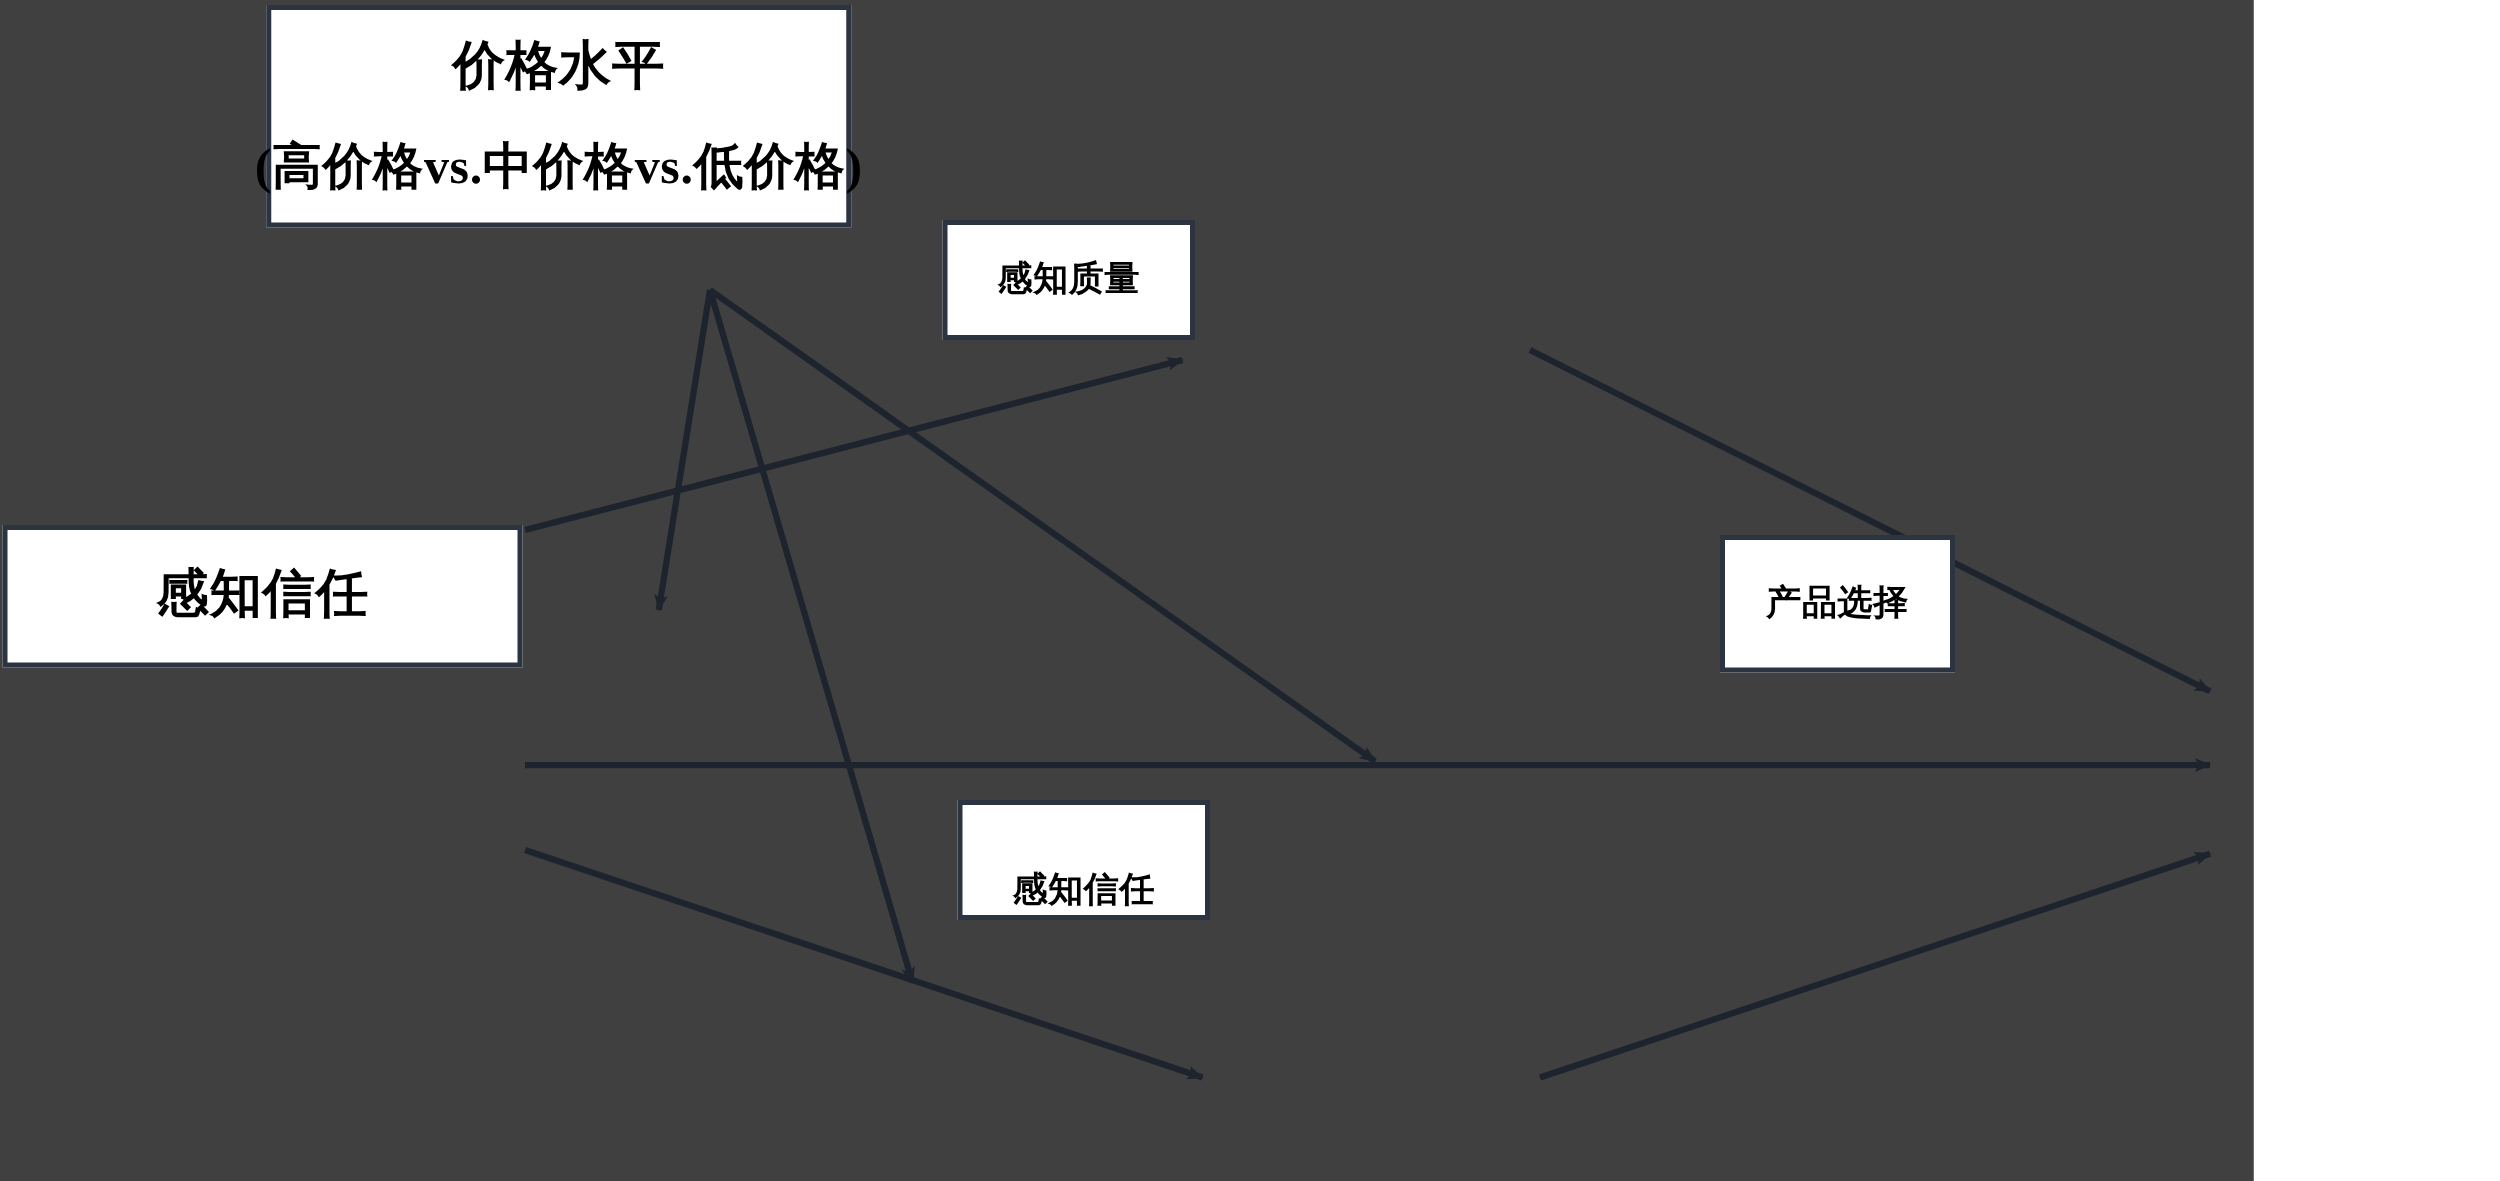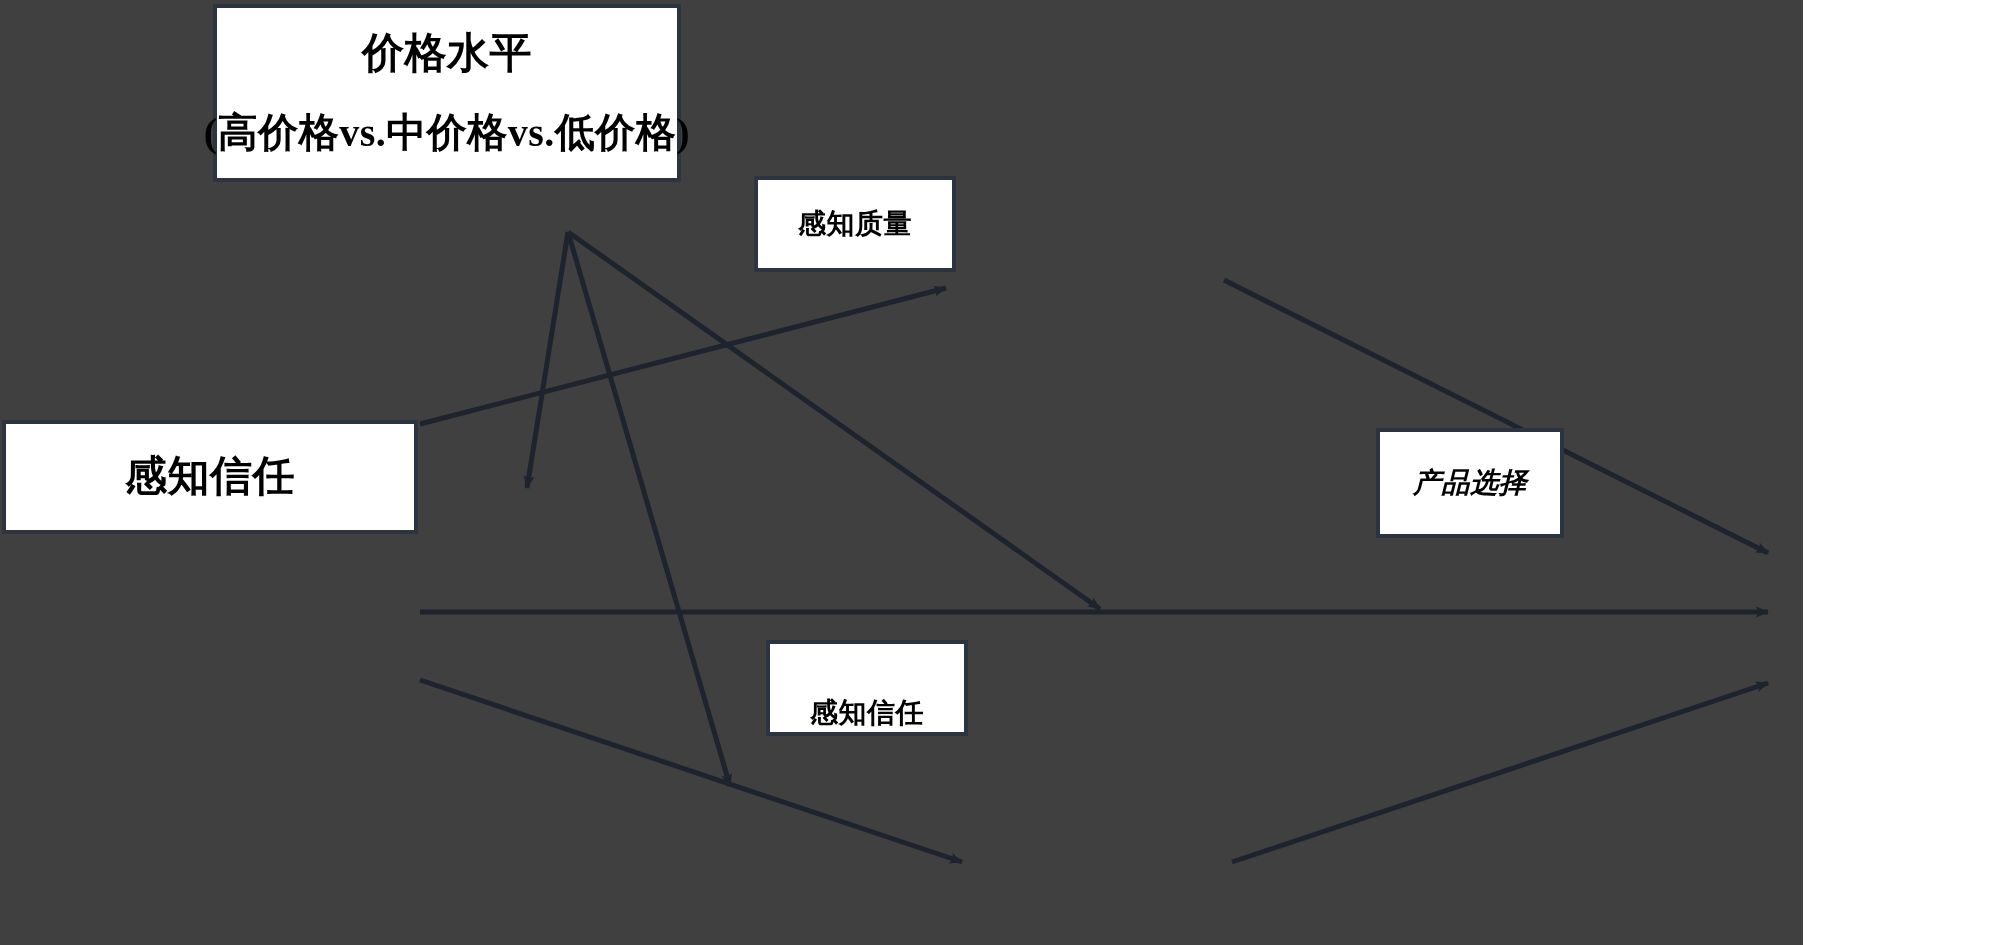--- a/index.html
+++ b/index.html
@@ -48,21 +48,21 @@
   .t-title { font-size: 42px; }
   .t-sub   { font-size: 40px; }
   .t-plain { font-size: 28px; }
 
   
   #node-price-level   { left: 213px;  top: 4px;   width: 468px; height: 178px; }
   #node-price-level .t-title { margin-bottom: 26px; }
   #node-recommend     { left: 2px;    top: 420px; width: 416px; height: 114px; }
   #node-quality       { left: 754px;  top: 176px; width: 202px; height: 96px;  }
   #node-trust         { left: 766px;  top: 640px; width: 202px; height: 96px; justify-content: flex-end;  }
-  #node-choice        { left: 1376px; top: 428px; width: 188px; height: 110px; font-style: italic; }
+  #node-choice        { left: 1376px; top: 428px; width: 188px; height: 110px; }
 </style>
 </head>
 <body>
 
 <div id="diagram-root">
 
   <svg id="edges-layer" viewBox="0 0 2000 945">
     <defs>
       <marker id="arrowhead" markerWidth="13" markerHeight="11" refX="12" refY="5.5" orient="auto" markerUnits="userSpaceOnUse">
         <path d="M0,0 L13,5.5 L0,11 L2.6,5.5 Z" fill="#1d242e"></path>

